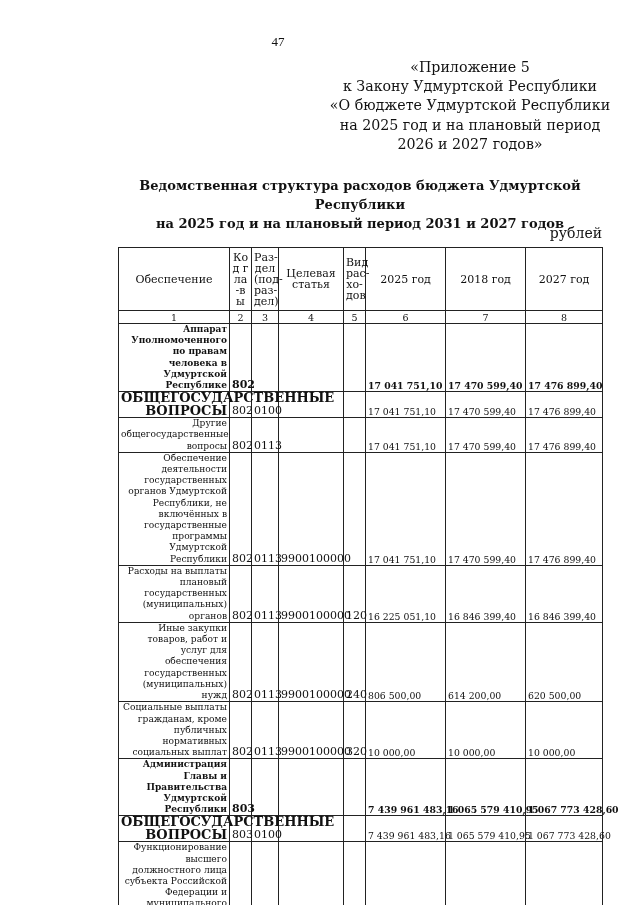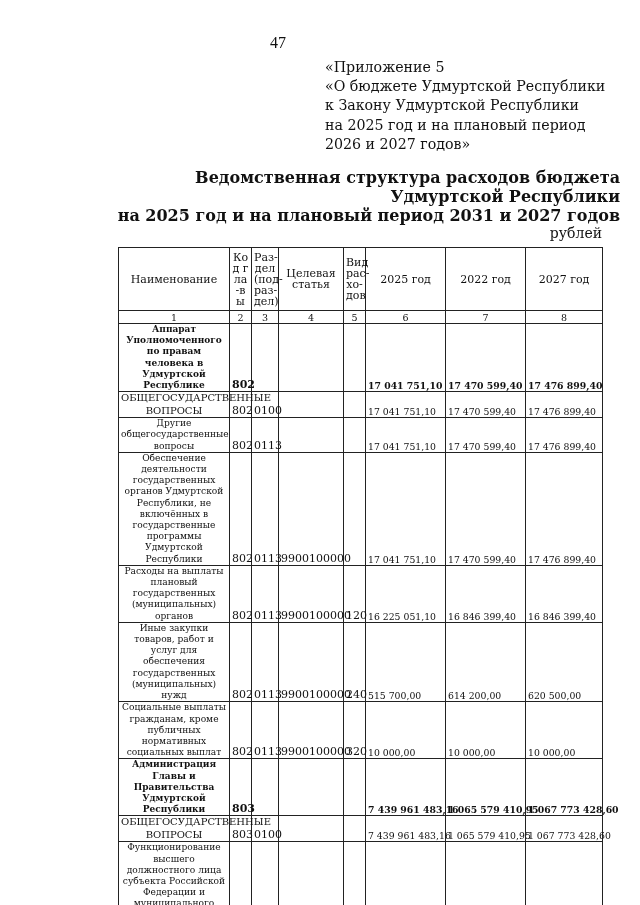--- a/index.html
+++ b/index.html
@@ -1,46 +1,46 @@
 <!DOCTYPE html>
 <html><head>
 <meta charset="utf-8">
 <style>
   html, body { margin: 0; padding: 0; background: #ffffff; }
   body { width: 640px; height: 905px; position: relative; overflow: hidden;
          font-family: "DejaVu Serif", "Liberation Serif", serif; color: #111; }
   .page-num { position: absolute; left: 0; width: 556px; top: 34px; text-align: center;
-              font-family: "Liberation Serif", serif; font-size: 16px; }
-  .appendix { position: absolute; left: 325px; width: 290px; top: 58px; 
+              font-family: "Liberation Serif", serif; font-size: 13px; }
+  .appendix { position: absolute; left: 325px; width: 290px; top: 58px; text-align: center;
               font-family: "DejaVu Serif", serif; font-size: 14.2px; line-height: 19.2px; }
-  .doc-title { position: absolute; left: 100px; width: 520px; top: 168px; text-align: right;
-               font-family: "DejaVu Serif", serif; font-weight: bold; font-size: 16px; line-height: 19px; }
+  .doc-title { position: absolute; left: 100px; width: 520px; top: 176px; text-align: center;
+               font-family: "DejaVu Serif", serif; font-weight: bold; font-size: 13px; line-height: 19px; }
   .units { position: absolute; right: 38px; top: 225px; font-family: "DejaVu Serif", serif; font-size: 14px; }
   table.budget { position: absolute; left: 118px; top: 247px; width: 484px; border-collapse: collapse;
                  table-layout: fixed; font-family: "DejaVu Serif", serif; }
   table.budget td, table.budget th { border: 1px solid #222; padding: 0 2px; vertical-align: bottom; }
   th { font-weight: normal; font-size: 11px; line-height: 11px; vertical-align: middle !important; text-align: center; }
   .head-row th { height: 62px; }
   .num-row td { font-size: 9.5px; text-align: center; height: 12px; vertical-align: middle; }
-  td.name { font-size: 9.1px; line-height: 11.2px; text-align: center; }
-  td.name.caps { font-size: 10px; line-height: 12.5px; }
+  td.name { font-size: 9.1px; line-height: 11.2px; text-align: right; }
+  td.name.caps { font-size: 13px; line-height: 12.5px; font-weight: bold; }
   td.code { font-size: 11px; text-align: right; }
   td.amt { font-size: 9.3px; text-align: left; white-space: nowrap; }
   tr.bold td { font-weight: bold; }
   tr.bold td.name { font-size: 9px; }
 </style>
 </head>
 <body>
 
 <div class="page-num">47</div>
 
 <div class="appendix">
   <div>«Приложение 5</div>
+  <div>к Закону Удмуртской Республики</div>
   <div>«О бюджете Удмуртской Республики</div>
-  <div>к Закону Удмуртской Республики</div>
   <div>на 2025 год и на плановый период</div>
   <div>2026 и 2027 годов»</div>
 </div>
 
 <div class="doc-title">
   <div>Ведомственная структура расходов бюджета Удмуртской Республики</div>
   <div>на 2025 год и на плановый период 2031 и 2027 годов</div>
 </div>
 
 <div class="units">рублей</div>
@@ -51,27 +51,27 @@
       <col style="width:22px">
       <col style="width:27px">
       <col style="width:65px">
     <col style="width:22px">
       <col style="width:80px">
       <col style="width:80px">
       <col style="width:77px">
   </colgroup>
   <thead>
     <tr class="head-row">
-      <th>Наименование</th>
+      <th>Обеспечение</th>
       <th style="word-break:break-all;">Код гла-вы</th>
       <th>Раз-дел (под-раз-дел)</th>
       <th>Целевая статья</th>
       <th>Вид рас-хо-дов</th>
       <th>2025 год</th>
-      <th>2022 год</th>
+      <th>2018 год</th>
       <th>2027 год</th>
     </tr>
     <tr class="num-row">
       <td>1</td>
       <td>2</td>
       <td>3</td>
       <td>4</td>
       <td>5</td>
       <td>6</td>
       <td>7</td>
@@ -128,21 +128,21 @@
         <td class="amt">16 225 051,10</td>
         <td class="amt">16 846 399,40</td>
         <td class="amt">16 846 399,40</td>
       </tr>
       <tr>
         <td class="name">Иные закупки товаров, работ и услуг для обеспечения государственных (муниципальных) нужд</td>
         <td class="code">802</td>
         <td class="code">0113</td>
         <td class="code">9900100000</td>
         <td class="code">240</td>
-        <td class="amt">515 700,00</td>
+        <td class="amt">806 500,00</td>
         <td class="amt">614 200,00</td>
         <td class="amt">620 500,00</td>
       </tr>
       <tr>
         <td class="name">Социальные выплаты гражданам, кроме публичных нормативных социальных выплат</td>
         <td class="code">802</td>
         <td class="code">0113</td>
         <td class="code">9900100000</td>
         <td class="code">320</td>
         <td class="amt">10 000,00</td>

